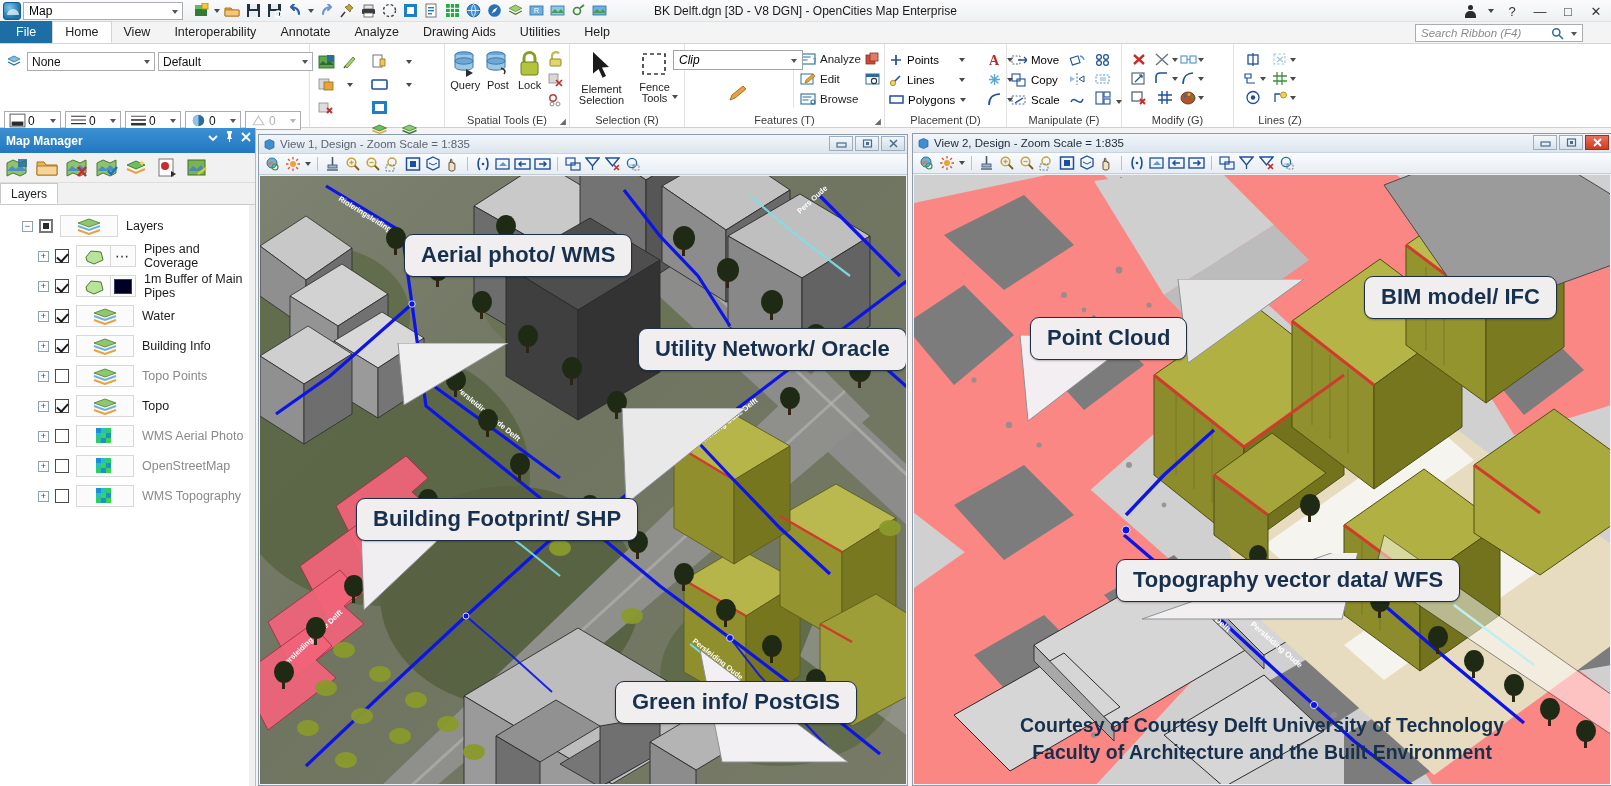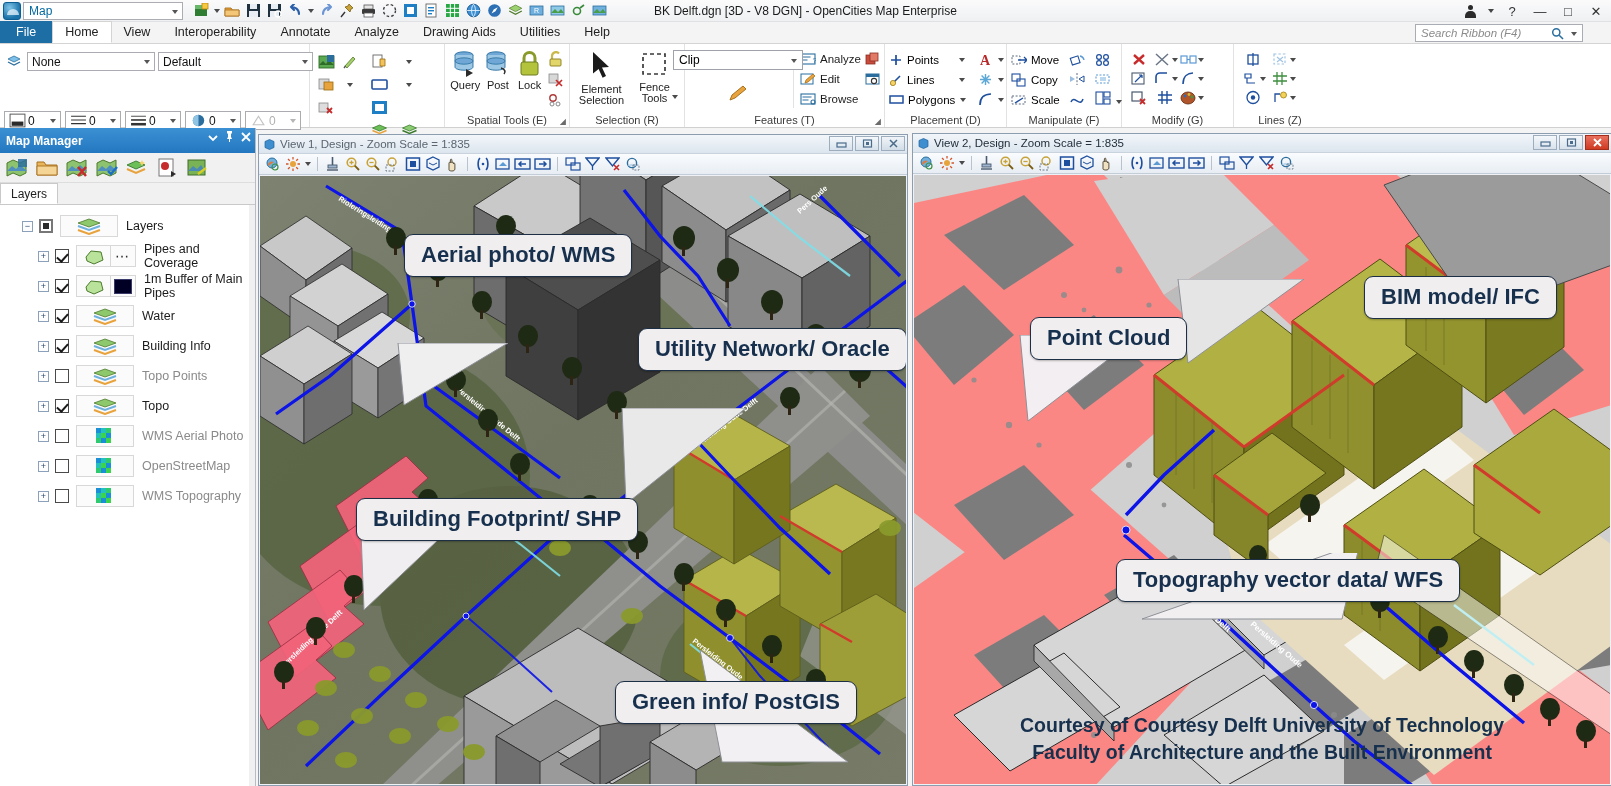--- a/index.html
+++ b/index.html
@@ -27,21 +27,21 @@
     background: radial-gradient(circle at 35% 30%, #7fc4e8, #1b72a8 70%);
     border: 1px solid #0d5f93;
     position: relative;
   }
   .qat-logo::after {
     content:''; position:absolute; left:3px; top:6px; width:12px; height:6px;
     border-radius: 50%/100% 100% 0 0; background: #e8f4fb; opacity:.75;
   }
   .qat-combo {
     width: 160px; height: 18px; background:#fff; border:1px solid #abadb3;
-    display:flex; align-items:center; padding-left:5px; font-size:12px; color:#0369a1;
+    display:flex; align-items:center; padding-left:5px; font-size:12px; color:#000000;
     position: relative;
   }
   .qat-combo .arrow {
     position:absolute; right:4px; top:7px;
     border-left:3px solid transparent; border-right:3px solid transparent;
     border-top:4px solid #555;
   }
   .qat-icons { display:flex; align-items:center; gap:1px; margin-left:6px; }
   .qi { width:20px; height:19px; display:inline-flex; align-items:center; justify-content:center; }
   .qi svg { display:block; }
@@ -125,21 +125,21 @@
   
   .bigbtn {
     width:54px; display:flex; flex-direction:column; align-items:center;
     padding-top:2px; font-size:11px; color:#222; line-height:11px;
   }
   .bigbtn .lbl { margin-top:2px; text-align:center; }
 
   
   .clip-combo {
     width:130px; height:20px; background:#fff; border:1px solid #9fa3a9;
-    display:flex; align-items:center; padding-left:5px; position:relative; font-size:12px;
+    display:flex; align-items:center; padding-left:5px; position:relative; font-size:12px;font-style:italic;
   }
   .clip-combo .ar { position:absolute; right:5px; top:8px;
     border-left:3px solid transparent; border-right:3px solid transparent; border-top:4px solid #555;}
   .feat-list { display:flex; flex-direction:column; gap:2px; }
   .feat-item { display:flex; align-items:center; gap:4px; font-size:11.5px; color:#1c1c1c; height:18px; }
 
   
   .plc-list { display:flex; flex-direction:column; gap:1px; }
   .plc-item { display:flex; align-items:center; gap:4px; font-size:11.5px; height:19px; }
   .plc-item .nm { min-width:48px; }
@@ -704,21 +704,21 @@
               </svg>
             <span>Browse</span>
           </div>
         </div>
       </div>
       <div class="rgroup-label">Features (T)</div>
       <div class="rgroup-launcher">◢</div>
     </div>
 
     <div class="rgroup" style="width:122px">
-      <div class="rgroup-body" style="padding-top:4px;gap:9px;">
+      <div class="rgroup-body" style="padding-top:4px;gap:18px;">
         <div class="plc-list">
           <div class="plc-item">
             <svg width="14" height="14" viewBox="0 0 14 14">
                 <path d="M7 2v10M2 7h10" stroke="#1e4f9e" stroke-width="1.7"></path>
               </svg>
             <span class="nm">Points</span>
             <i class="dd"></i>
           </div>
           <div class="plc-item">
             <svg width="14" height="14" viewBox="0 0 14 14">

